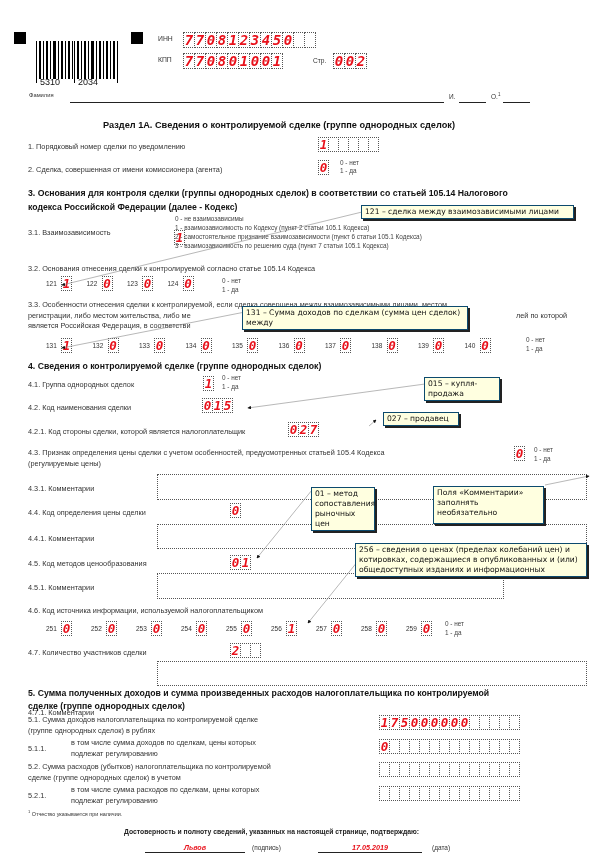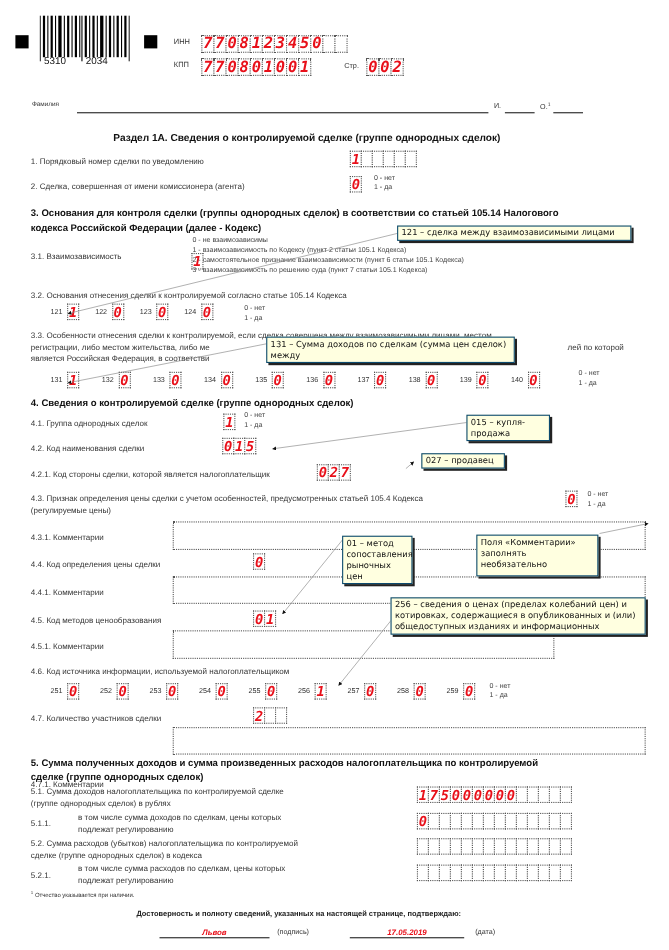--- a/index.html
+++ b/index.html
@@ -21,21 +21,21 @@
           font-size: 7.6px; color: #111; padding: 1px 3px; line-height: 10px; font-family: "DejaVu Sans", sans-serif; }
   .sq { position: absolute; width: 12px; height: 12px; background: #000; }
   .underline { position: absolute; border-bottom: 1px solid #222; }
   .sig { position: absolute; color: #e8101a; font-weight: bold; font-style: italic; font-size: 7.2px; text-align: center; }
   svg.lines { position: absolute; left: 0; top: 0; pointer-events: none; }
 </style>
 </head>
 <body>
 
 <div class="sq" style="left:14px;top:32px;"></div>
-<div class="abs" style="left:36px;top:14px;width:64px;height:52px;">
+<div class="abs" style="left:36px;top:41px;width:64px;height:52px;">
   <svg width="82" height="42">
     <g fill="#000">
       <rect x="0" y="0" width="1" height="42"></rect>
         <rect x="3" y="0" width="2" height="38"></rect>
         <rect x="7" y="0" width="1" height="38"></rect>
       <rect x="10" y="0" width="2" height="38"></rect>
         <rect x="14" y="0" width="1" height="38"></rect>
         <rect x="17" y="0" width="3" height="38"></rect>
       <rect x="22" y="0" width="1" height="38"></rect>
         <rect x="25" y="0" width="2" height="38"></rect>
@@ -298,21 +298,21 @@
     <div class="cell"></div>
     <div class="cell"></div>
     <div class="cell"></div>
     <div class="cell"></div>
     <div class="cell"></div>
     <div class="cell"></div>
     <div class="cell"></div>
   </div>
 
 <span class="lbl" style="left:28px;top:762px;">5.2. Сумма расходов (убытков) налогоплательщика по контролируемой</span>
-<span class="lbl" style="left:28px;top:773px;">сделке (группе однородных сделок) в кодекса</span>
+<span class="lbl" style="left:28px;top:773px;">сделке (группе однородных сделок) в учетом</span>
 <div class="cells" id="i52-cells" style="left:379px;top:762px;">
     <div class="cell"></div>
     <div class="cell"></div>
     <div class="cell"></div>
     <div class="cell"></div>
     <div class="cell"></div>
     <div class="cell"></div>
     <div class="cell"></div>
     <div class="cell"></div>
     <div class="cell"></div>

